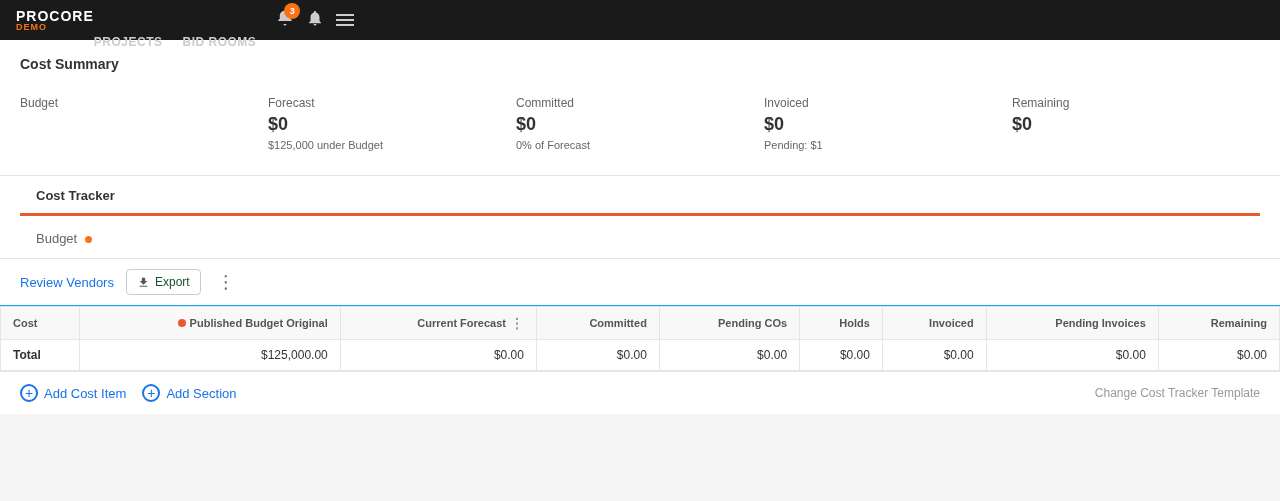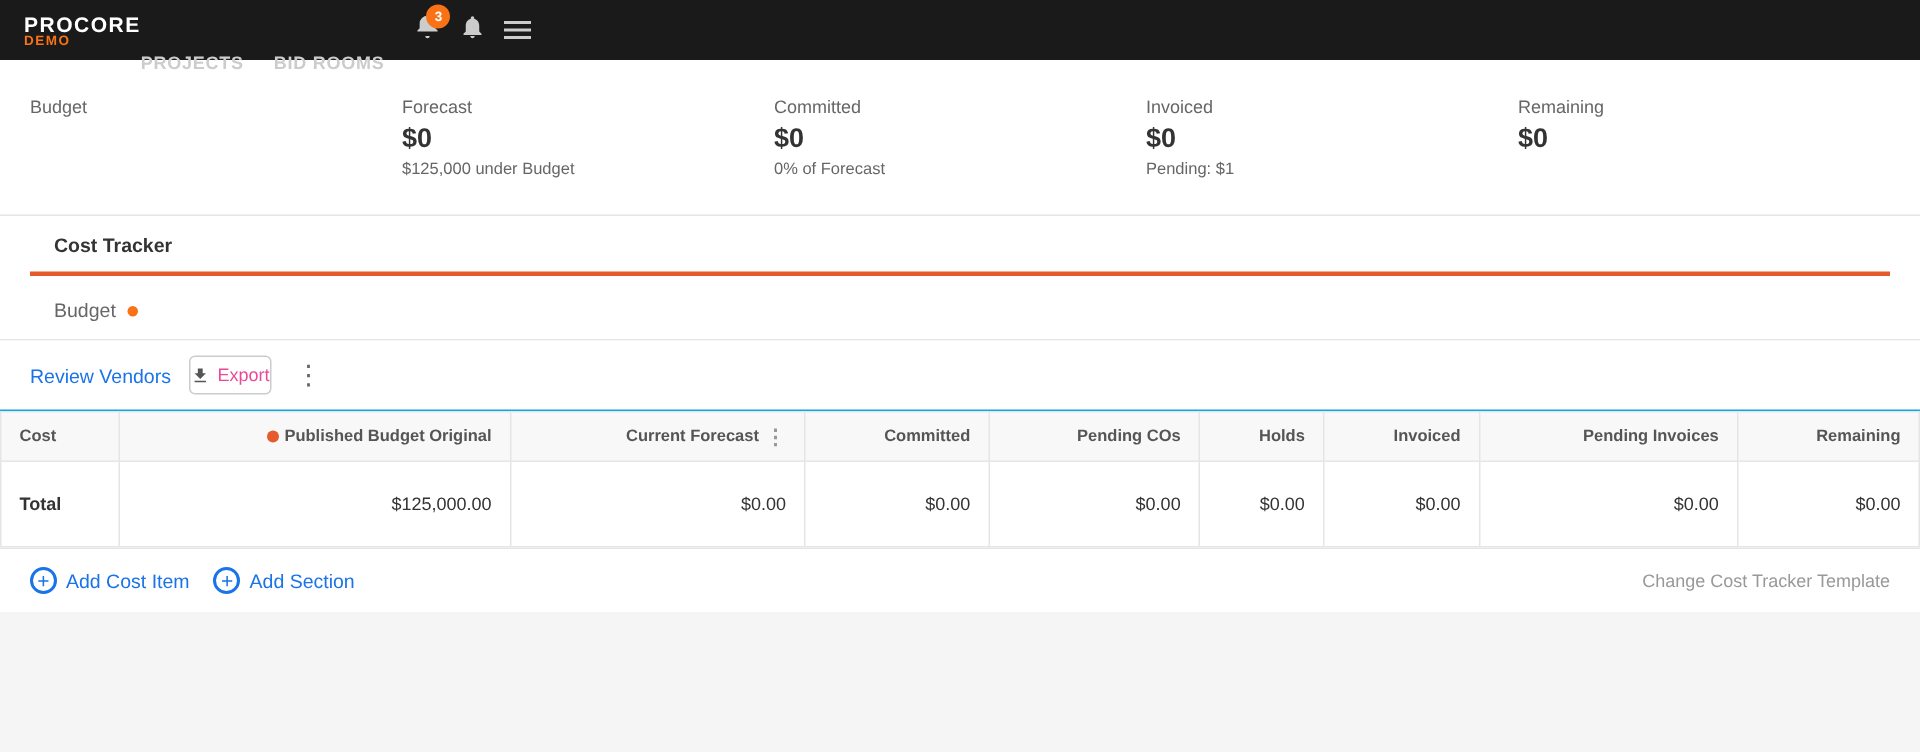--- a/index.html
+++ b/index.html
@@ -117,23 +117,23 @@
       cursor: pointer;
       text-decoration: none;
     }
     .export-btn {
       display: flex;
       align-items: center;
       gap: 5px;
       background: #fff;
       border: 1px solid #ccc;
       border-radius: 4px;
-      padding: 5px 0;
+      padding: 5px 10px;
       font-size: 12px;
-      color: #ec4899;
+      color: #14532d;
       cursor: pointer;
     }
     .more-btn {
       background: none;
       border: none;
       cursor: pointer;
       color: #666;
       font-size: 18px;
       padding: 0 4px;
     }
@@ -147,21 +147,21 @@
       padding: 8px 12px;
       font-size: 11px;
       font-weight: 600;
       color: #555;
       text-align: right;
       white-space: nowrap;
     }
     .data-table th.left { text-align: left; }
     .data-table td {
       border: 1px solid #e5e5e5;
-      padding: 21px 12px;
+      padding: 8px 12px;
       font-size: 12px;
       color: #333;
       text-align: right;
     }
     .data-table td.left { text-align: left; font-weight: 600; }
 
     .th-with-icon { display: flex; align-items: center; justify-content: flex-end; gap: 4px; }
     .th-orange-dot {
       width: 8px; height: 8px;
       background: #e55b2d;
@@ -242,20 +242,21 @@
       <div class="hamburger">
         <span></span>
           <span></span>
           <span></span>
       </div>
     </div>
   </div>
 </nav>
 
 <div class="cost-summary-section">
+  <div class="cost-summary-title">Cost Summary</div>
   <div class="cost-summary-cards">
     <div class="cost-card">
       <div class="cost-card-label">Budget</div>
     </div>
     <div class="cost-card">
       <div class="cost-card-label">Forecast</div>
       <div class="cost-card-value">$0</div>
       <div class="cost-card-sub">$125,000 under Budget</div>
     </div>
     <div class="cost-card">

